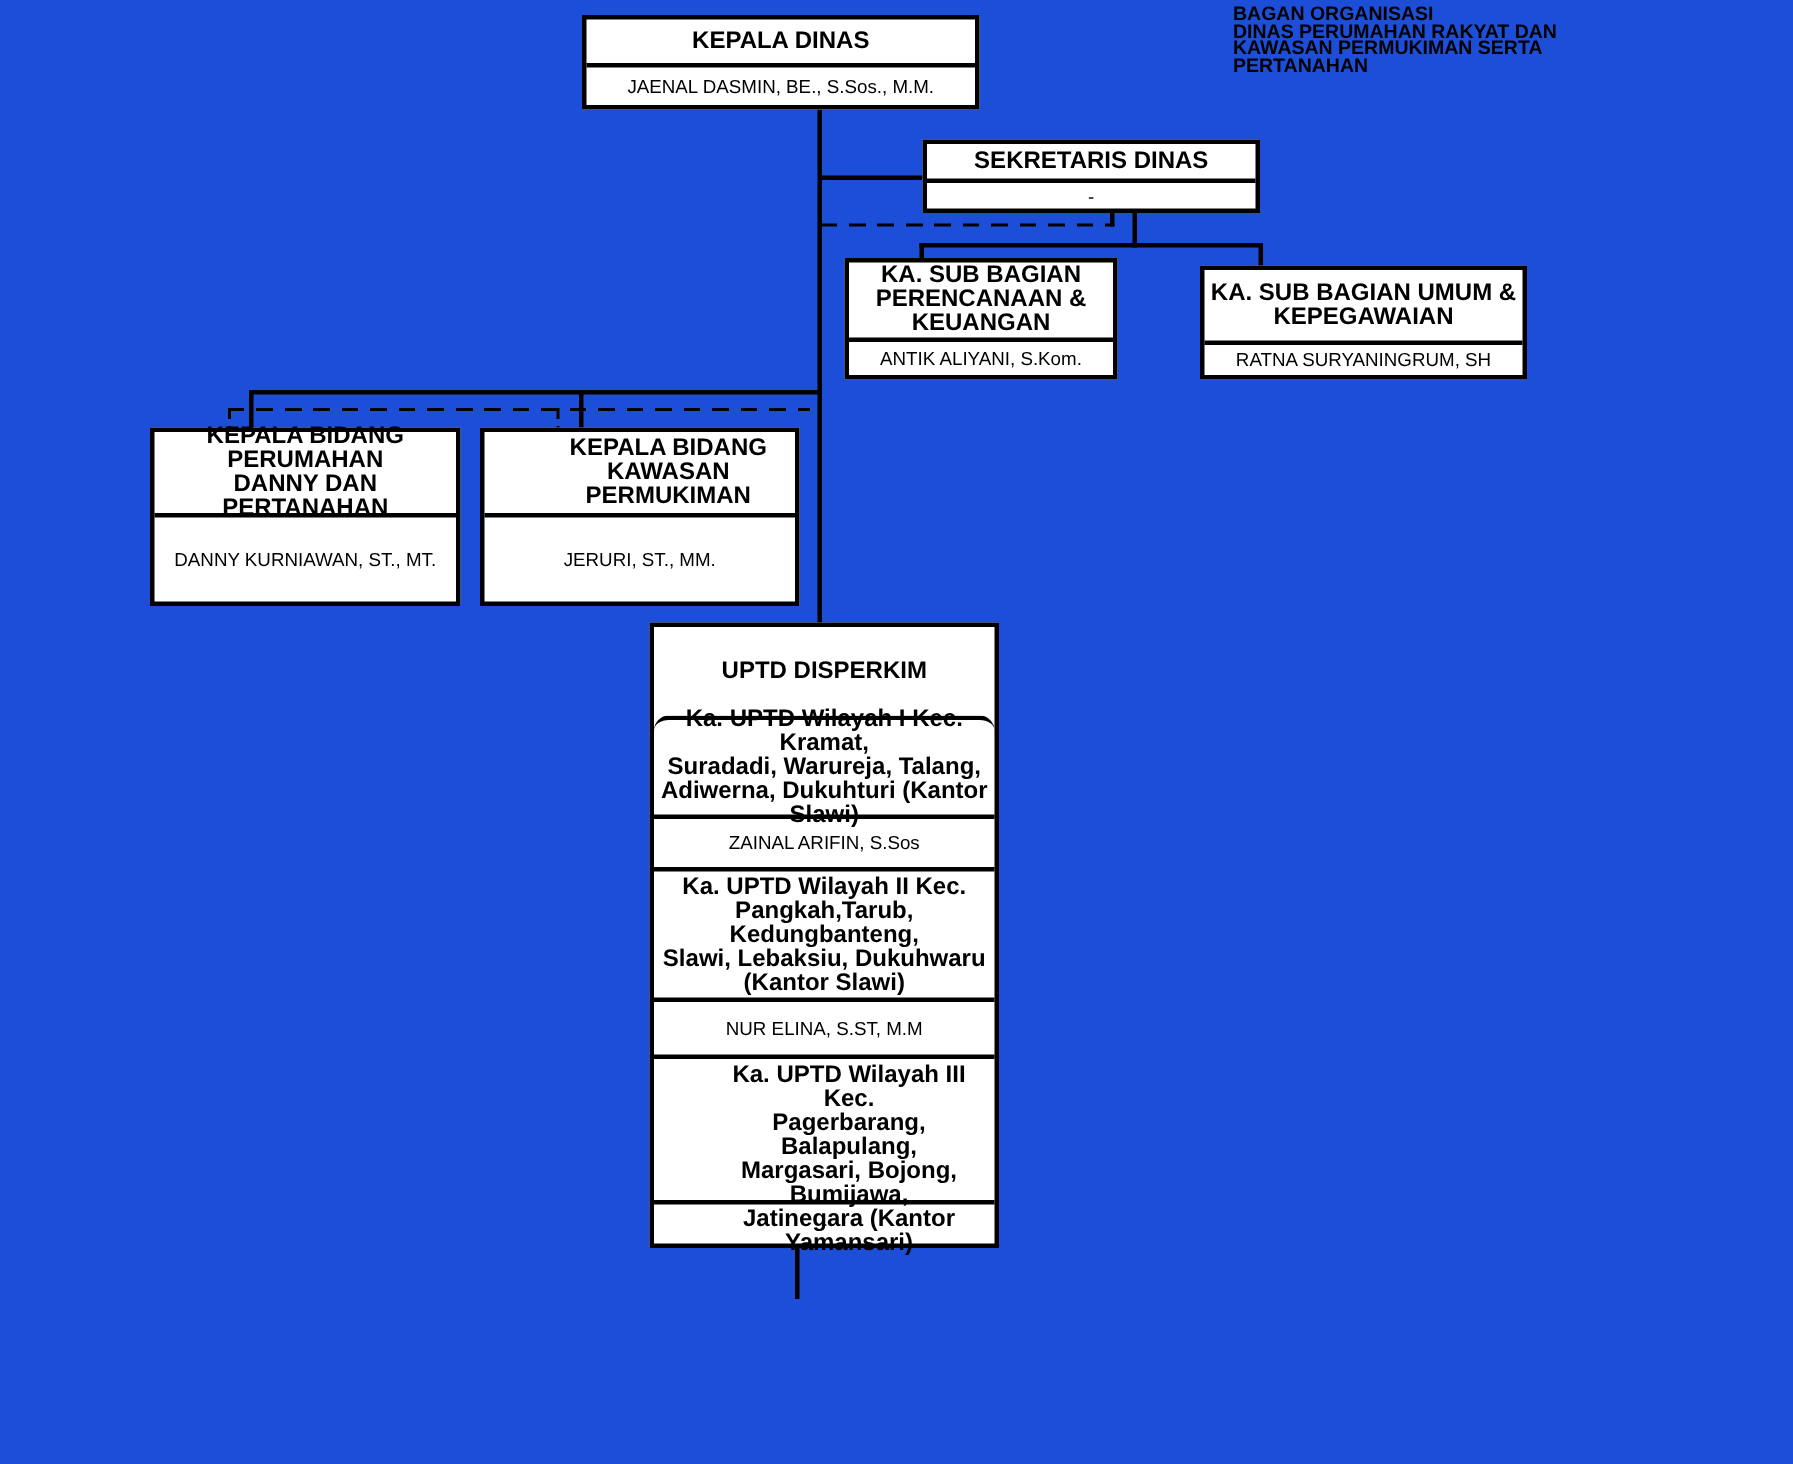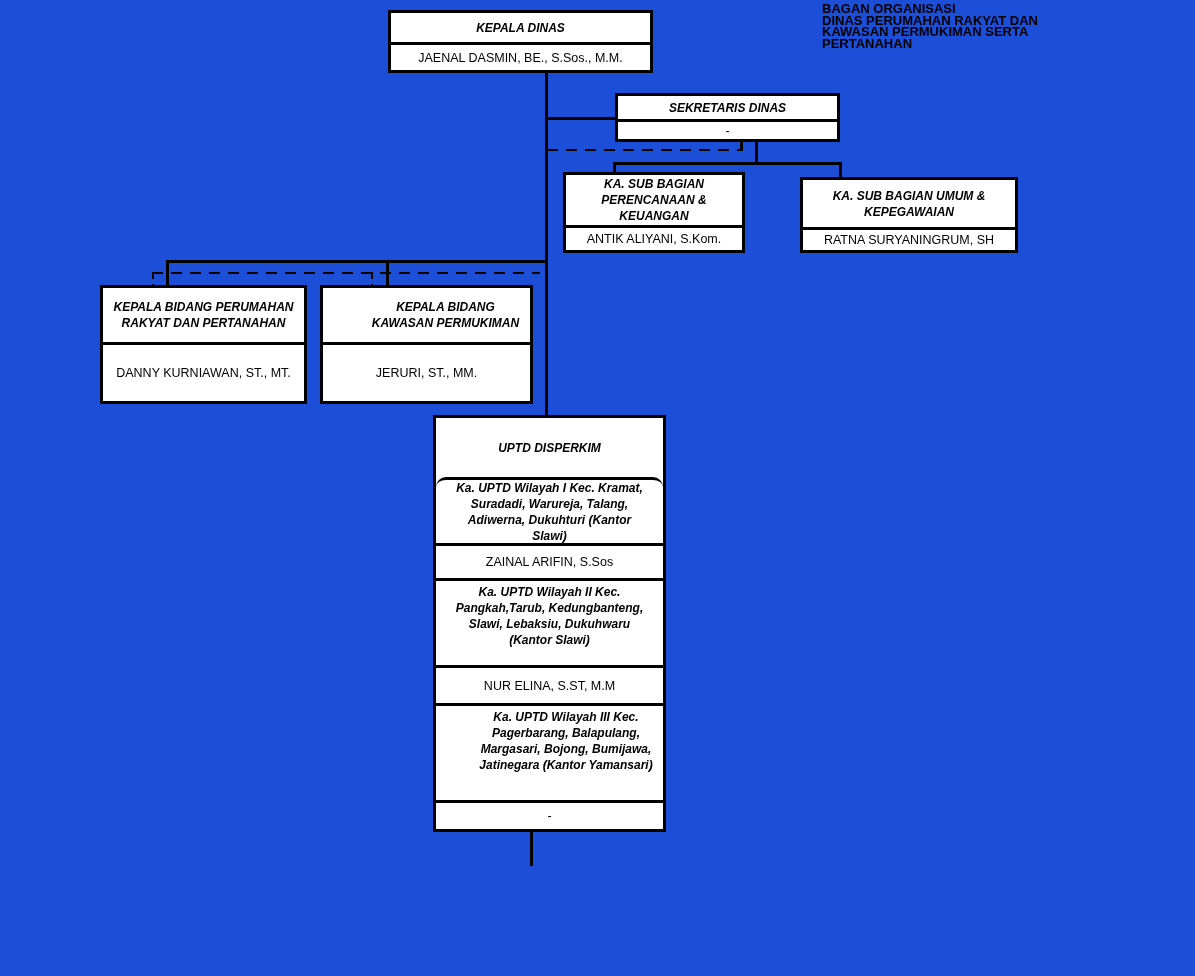--- a/index.html
+++ b/index.html
@@ -25,21 +25,21 @@
     display: flex;
     align-items: center;
     justify-content: center;
     text-align: center;
     white-space: pre-line;
     font-size: 12.5px;
     line-height: 16px;
     padding: 0 2px;
   }
   .sec.divided { border-top: 3px solid #000000; }
-  .sec.bold { font-weight: 700; font-size: 12px; font-style: italic; }
+  .sec.bold { font-weight: 700; font-size: 16px; }
   .sec.top { align-items: flex-start; padding-top: 3px; }
   .note {
     position: absolute;
     font-weight: 700;
     font-size: 13px;
     line-height: 11.5px;
     white-space: pre-line;
     color: #000000;
   }
   .conn { position: absolute; background: #000000; }
@@ -98,21 +98,21 @@
   </div>
 
   <div class="box" style="left:800px; top:177px; width:218px; height:76px;">
     <div class="sec bold" style="height:47px;">KA. SUB BAGIAN UMUM &amp;
 KEPEGAWAIAN</div>
     <div class="sec divided" style="height:23px;">RATNA SURYANINGRUM, SH</div>
   </div>
 
   <div class="box" style="left:100px; top:285px; width:207px; height:119px;">
     <div class="sec bold" style="height:54px;">KEPALA BIDANG PERUMAHAN
-RAKYAT DAN PERTANAHAN</div>
+DANNY DAN PERTANAHAN</div>
     <div class="sec divided" style="height:59px;">DANNY KURNIAWAN, ST., MT.</div>
   </div>
 
   <div class="box" style="left:320px; top:285px; width:213px; height:119px;">
     <div class="sec bold" style="height:54px;padding-left:40px;">KEPALA BIDANG
 KAWASAN PERMUKIMAN</div>
     <div class="sec divided" style="height:59px;">JERURI, ST., MM.</div>
   </div>
 
   <div class="box" style="left:433px; top:415px; width:233px; height:417px;">

